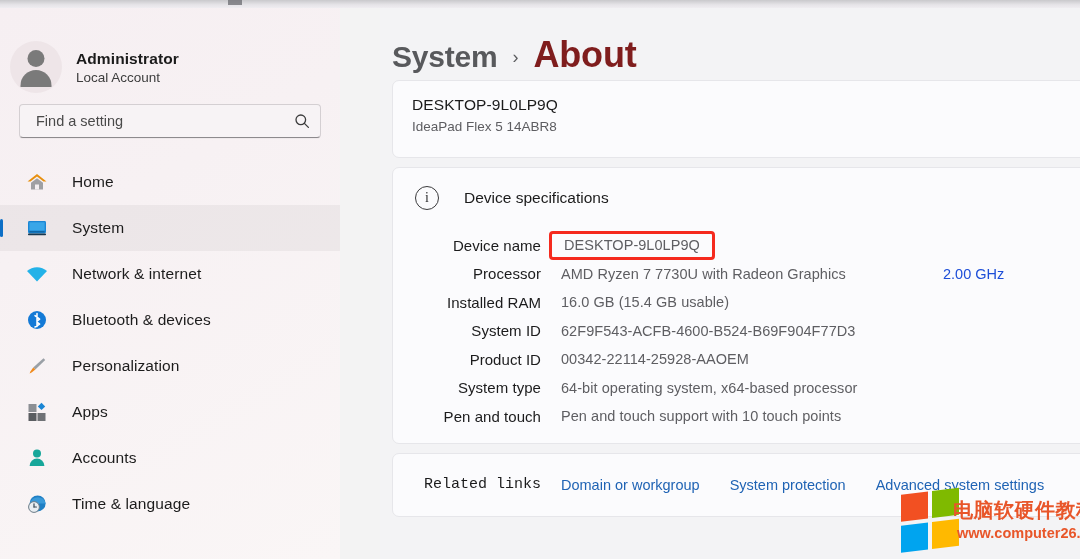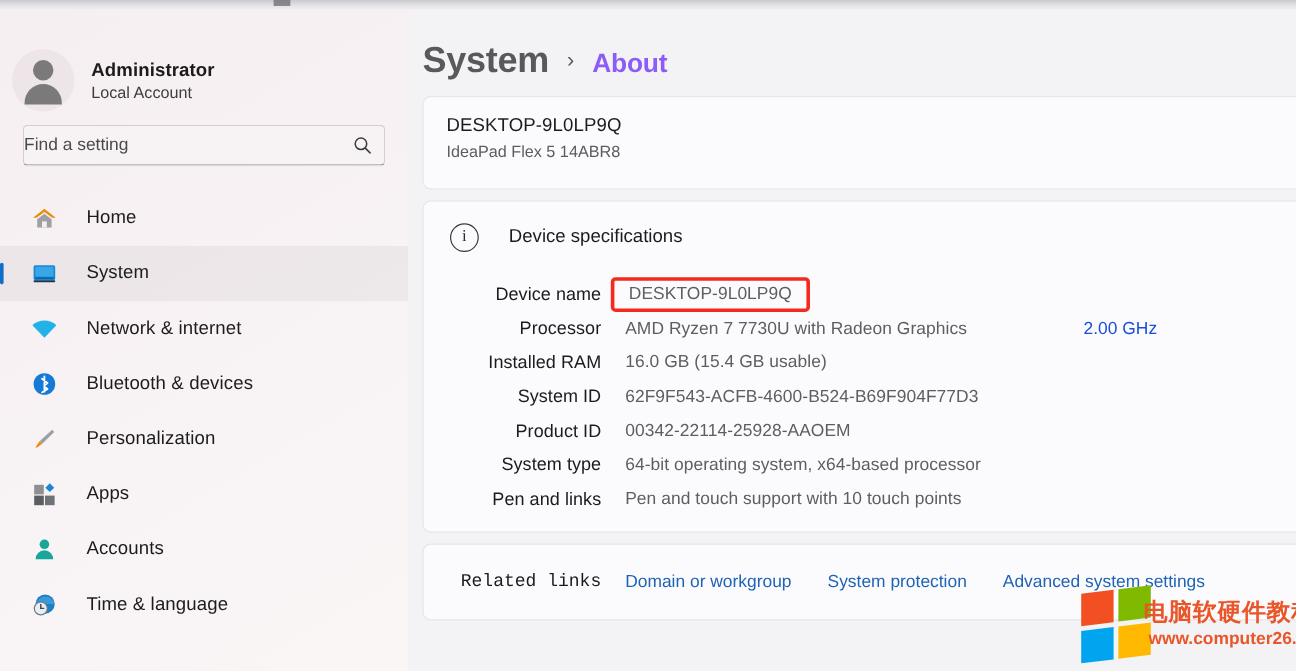--- a/index.html
+++ b/index.html
@@ -32,20 +32,21 @@
     opacity: .75;
   }
 
   
   .app {
     position: absolute;
     top: 8px; left: 0;
     width: 1080px;
     height: 551px;
     display: flex;
+    gap: 40px;
   }
 
   
   .sidebar {
     width: 340px;
     height: 100%;
     background: linear-gradient(150deg, #f6eff2 0%, #f7f1f3 35%, #faf6f6 100%);
     position: relative;
     flex: 0 0 340px;
   }
@@ -96,21 +97,21 @@
   
   .search-wrap { padding: 0 19px; }
   .search {
     height: 34px;
     background: #f7f3f5;
     border: 1px solid #d4cfd2;
     border-bottom-color: #8d8a8d;
     border-radius: 4px;
     display: flex;
     align-items: center;
-    padding: 0 10px 0 0;
+    padding: 0 10px 0 16px;
     box-shadow: 0 1px 0 rgba(0,0,0,.03);
   }
   .search-input {
     flex: 1;
     border: none;
     outline: none;
     background: transparent;
     font-family: "Liberation Sans", sans-serif;
     font-size: 14.5px;
     color: #444;
@@ -178,23 +179,23 @@
     letter-spacing: -.2px;
   }
   .crumb-sep {
     font-size: 18px;
     color: #5b5c5f;
     margin: 0 15px;
     position: relative;
     top: -4px;
   }
   .crumb-current {
-    font-size: 22px;
+    font-size: 36px;
     font-weight: bold;
-    color: #8b5cf6;
+    color: #7f1d1d;
     letter-spacing: -.2px;
   }
 
   .card {
     background: #fbfbfd;
     border: 1px solid #e6e6ea;
     border-radius: 7px;
     margin: 0 0 9px 0;
     width: 740px;
   }
@@ -505,21 +506,21 @@
           <span class="spec-key">Product ID</span>
           <span class="spec-val">00342-22114-25928-AAOEM</span>
         </div>
 
         <div class="spec-row">
           <span class="spec-key">System type</span>
           <span class="spec-val">64-bit operating system, x64-based processor</span>
         </div>
 
         <div class="spec-row">
-          <span class="spec-key">Pen and links</span>
+          <span class="spec-key">Pen and touch</span>
           <span class="spec-val">Pen and touch support with 10 touch points</span>
         </div>
 
       </div>
     </div>
 
     <div class="card card-related">
       <span class="related-label">Related links</span>
       <a class="related-link" href="#">Domain or workgroup</a>
       <a class="related-link" href="#">System protection</a>

